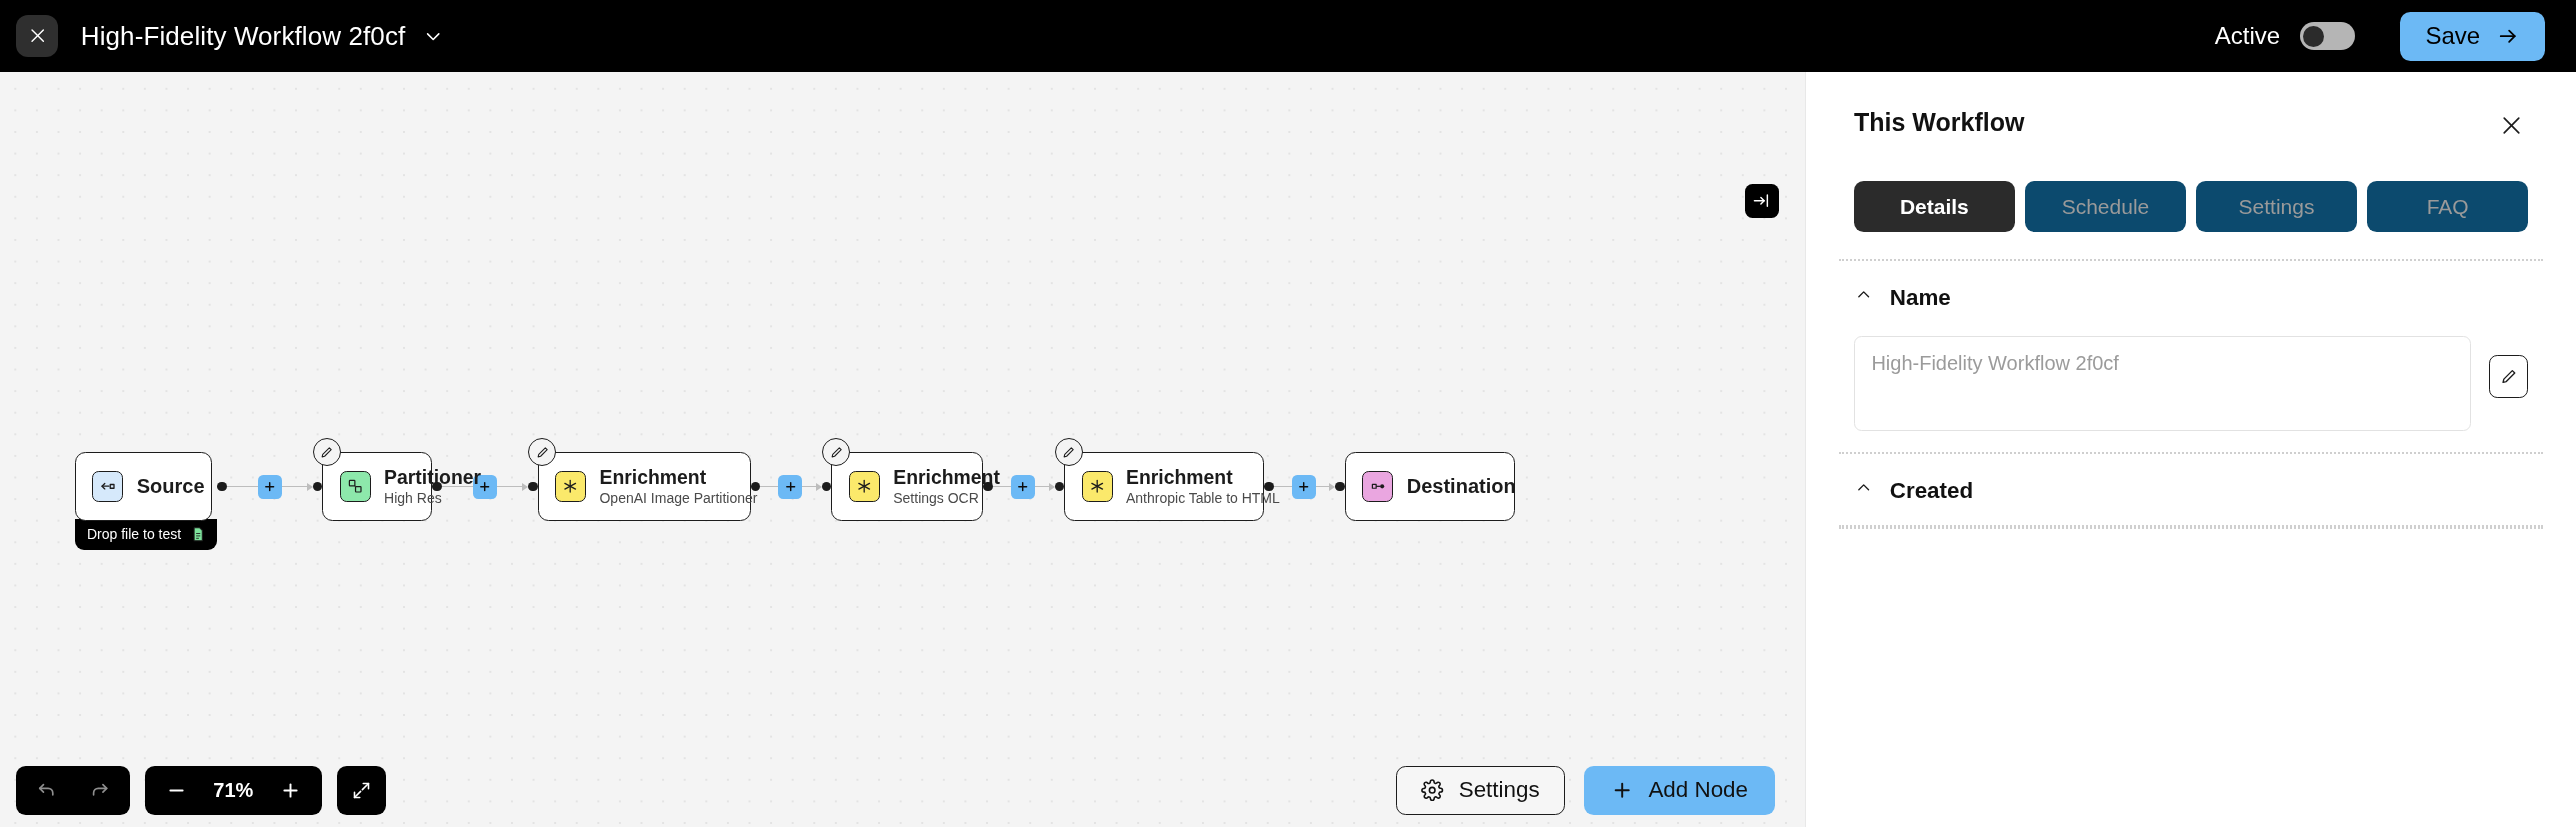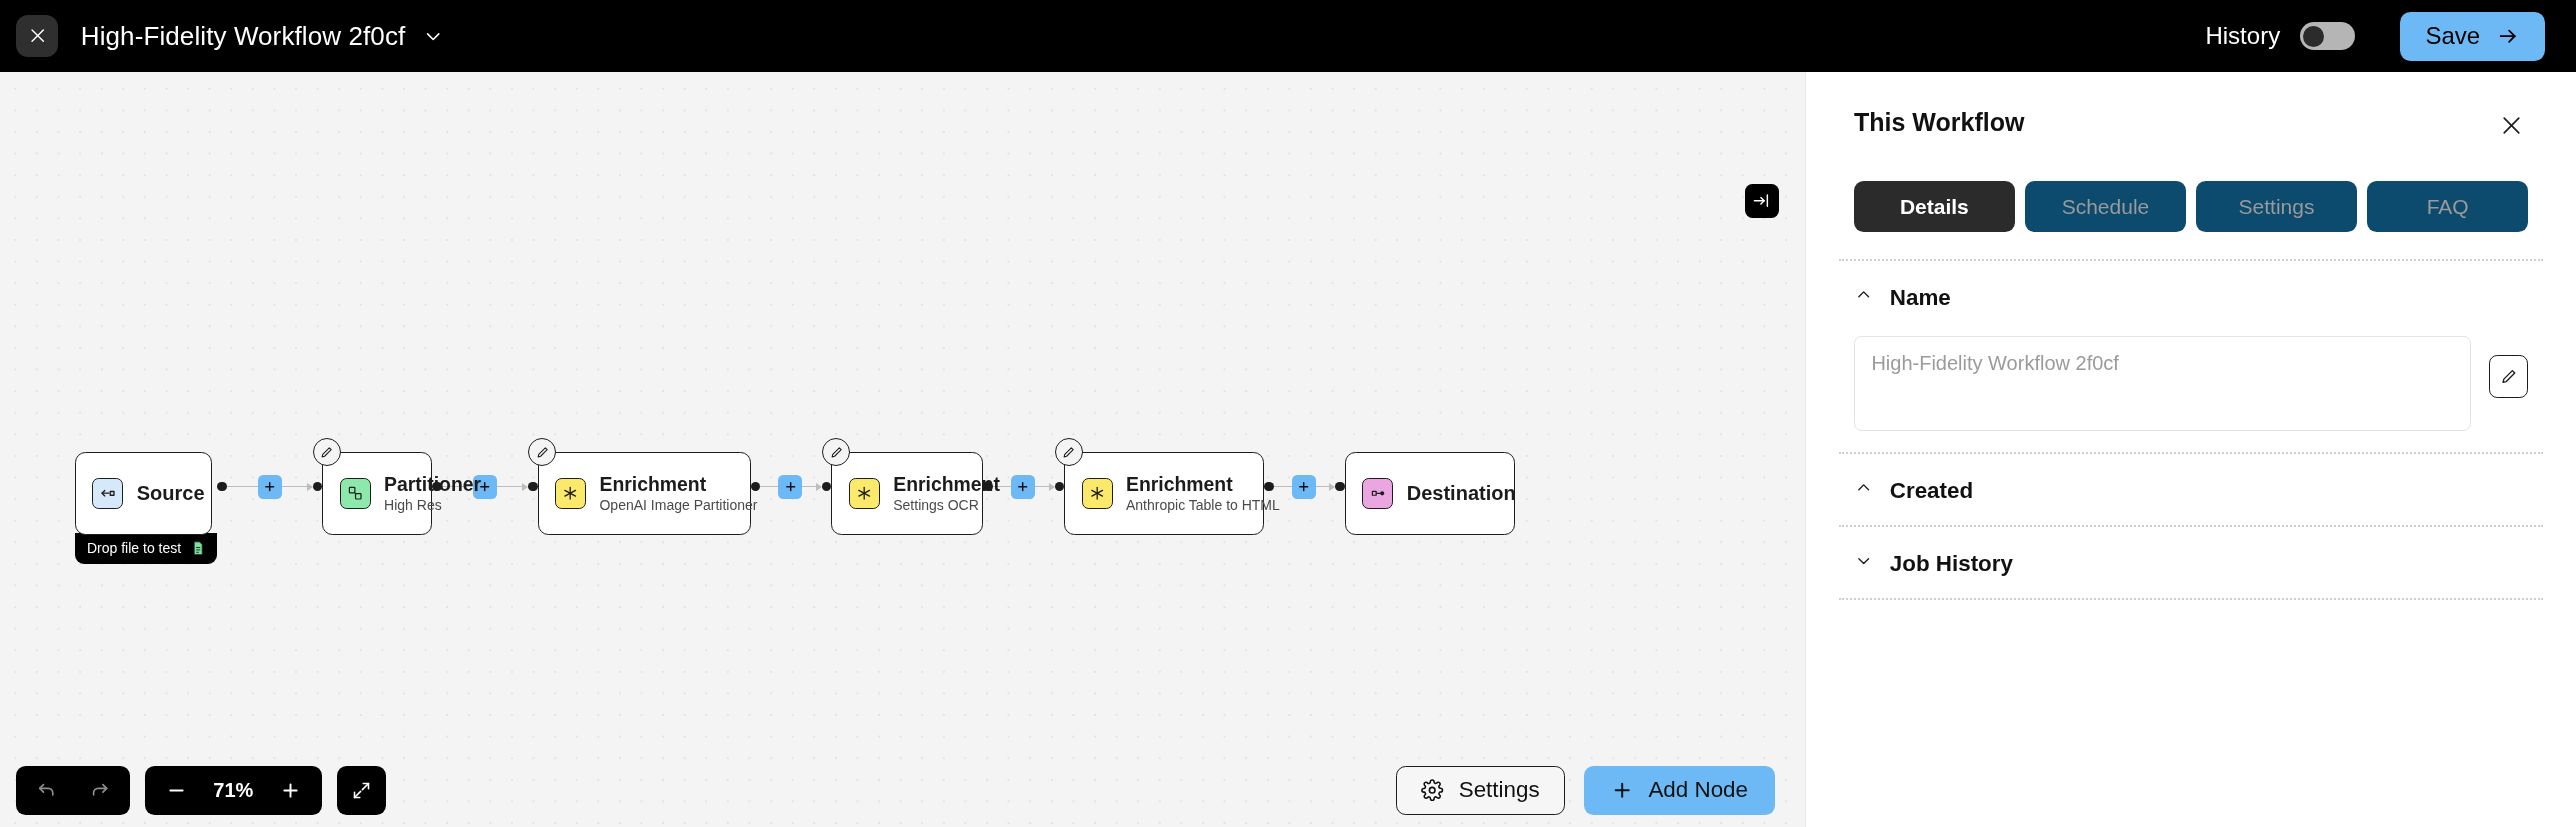--- a/index.html
+++ b/index.html
@@ -61,21 +61,21 @@
   }
 
   
   .flow {
     position: absolute; left: 75px; top: 380px;
     display: flex; align-items: flex-start;
   }
   .node-wrap { position: relative; display: flex; flex-direction: column; align-items: flex-start; }
   .node {
     position: relative; background: #ffffff; border: 1.9px solid #1c1c1c;
-    border-radius: 10.4px; height: 83px; display: flex; align-items: center;
+    border-radius: 10.4px; height: 69px; display: flex; align-items: center;
     padding: 0 16.4px; gap: 13.4px; cursor: pointer;
   }
   .node.endpoint { border-radius: 10.4px; }
   .node-icon {
     width: 31px; height: 31px; border-radius: 6.7px; border: 1.6px solid #1c1c1c;
     display: flex; align-items: center; justify-content: center; flex: 0 0 auto;
   }
   .node-icon.blue   { background: #d6e9fb; }
   .node-icon.green  { background: #8de8ab; }
   .node-icon.yellow { background: #fbe96b; }
@@ -183,21 +183,21 @@
     </div>
     <div class="wf-title">High-Fidelity Workflow 2f0cf</div>
     <div class="title-caret">
       <svg width="22.4" height="22.4" viewBox="0 0 24 24" fill="none" stroke="#ffffff" stroke-width="1.7" stroke-linecap="round" stroke-linejoin="round">
         <polyline points="6 9.5 12 15.5 18 9.5"></polyline>
       </svg>
     </div>
 
     <div class="topbar-spacer"></div>
 
-    <div class="active-label">History</div>
+    <div class="active-label">Active</div>
     <div class="toggle">
       <div class="knob"></div>
     </div>
     <button class="save-btn">
       <span>Save</span>
       <svg width="22.4" height="22.4" viewBox="0 0 24 24" fill="none" stroke="#000" stroke-width="1.9" stroke-linecap="round" stroke-linejoin="round">
         <line x1="4" y1="12" x2="19" y2="12"></line>
           <polyline points="13 6 19 12 13 18"></polyline>
       </svg>
     </button>
@@ -517,28 +517,20 @@
         <div class="section-head">
           <svg width="19.4" height="19.4" viewBox="0 0 24 24" fill="none" stroke="#1c1c1c" stroke-width="1.7" stroke-linecap="round" stroke-linejoin="round">
             <polyline points="6 14.5 12 8.5 18 14.5"></polyline>
           </svg>
           <div class="section-title">Created</div>
         </div>
       </div>
 
       <div class="divider"></div>
 
-      <div class="section">
-        <div class="section-head">
-          <svg width="19.4" height="19.4" viewBox="0 0 24 24" fill="none" stroke="#1c1c1c" stroke-width="1.7" stroke-linecap="round" stroke-linejoin="round">
-            <polyline points="6 9.5 12 15.5 18 9.5"></polyline>
-          </svg>
-          <div class="section-title">Job History</div>
-        </div>
-      </div>
 
       <div class="divider"></div>
 
     </div>
 
   </div>
 </div>
 
 
 </body></html>

